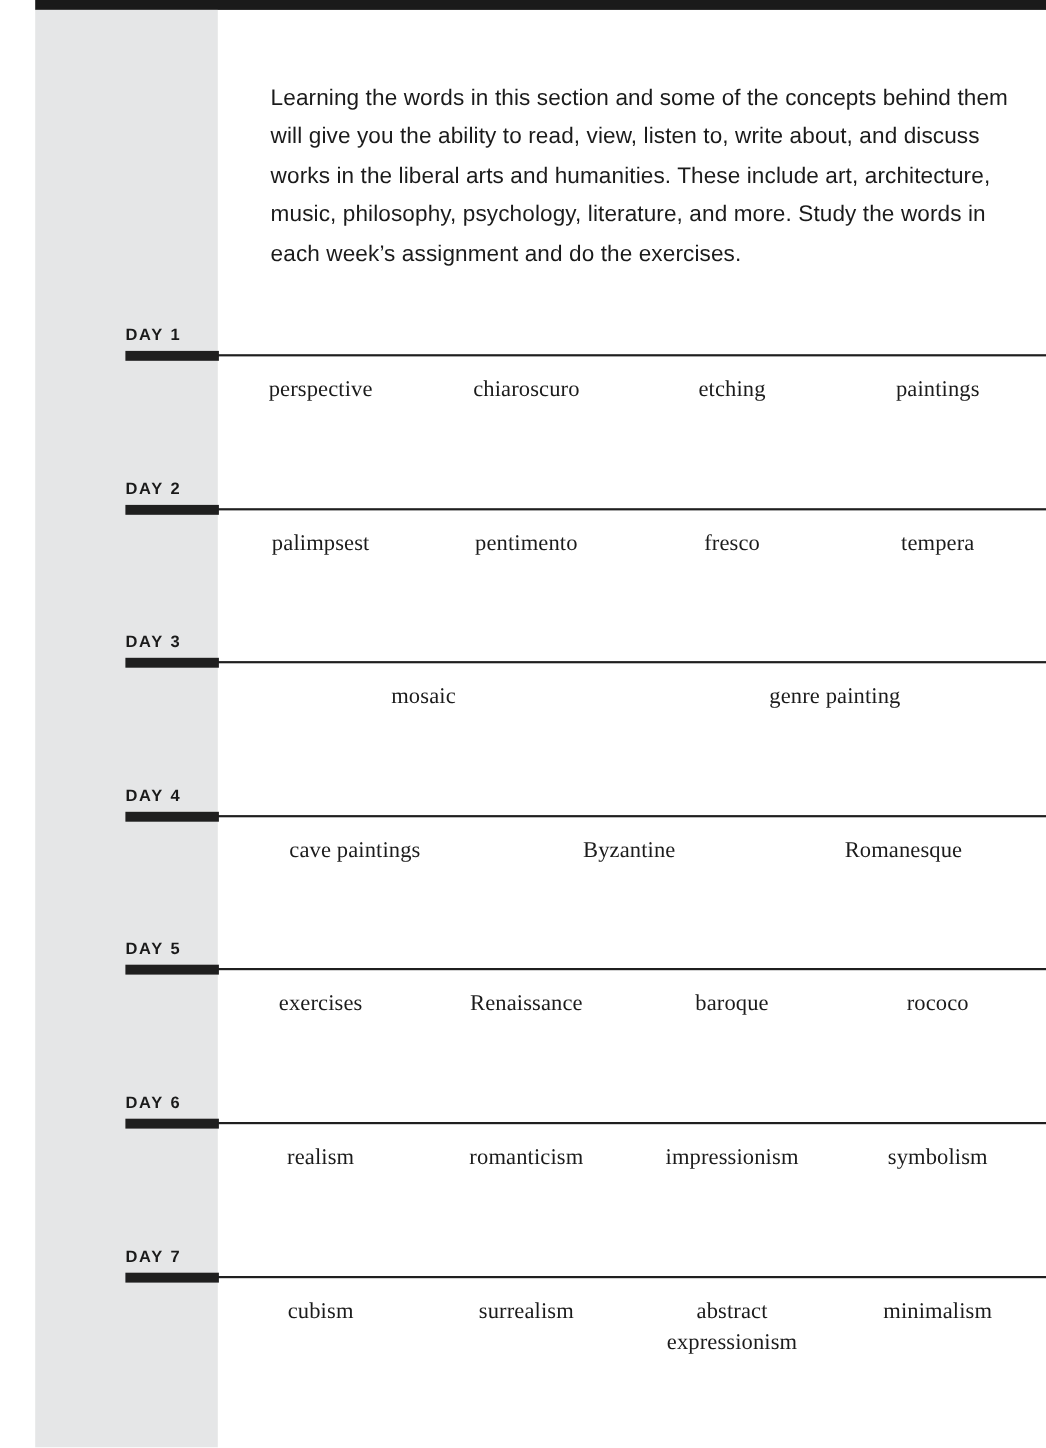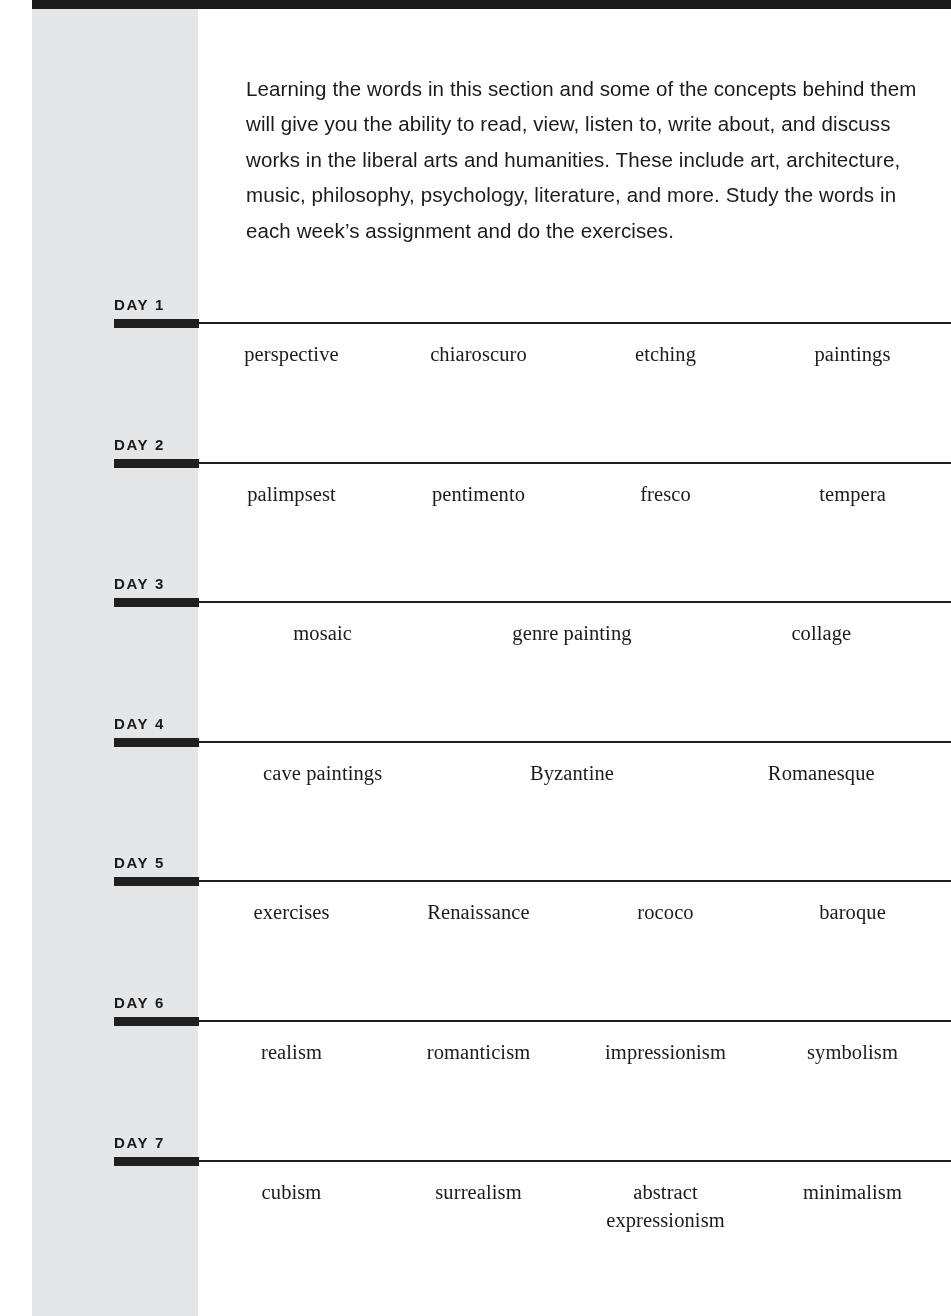--- a/index.html
+++ b/index.html
@@ -148,42 +148,41 @@
           <div class="word-cell">tempera</div>
         </div>
       </div>
       <div class="day-section" style="top: 575.2px;">
         <div class="day-label"><span>DAY</span><span class="daynum">3</span></div>
         <div class="bar-thick"></div>
         <div class="bar-thin"></div>
         <div class="word-row">
           <div class="word-cell">mosaic</div>
           <div class="word-cell">genre painting</div>
-          <div class="word-cell">collage</div>
         </div>
       </div>
       <div class="day-section" style="top: 714.8px;">
         <div class="day-label"><span>DAY</span><span class="daynum">4</span></div>
         <div class="bar-thick"></div>
         <div class="bar-thin"></div>
         <div class="word-row">
           <div class="word-cell">cave paintings</div>
           <div class="word-cell">Byzantine</div>
           <div class="word-cell">Romanesque</div>
         </div>
       </div>
       <div class="day-section" style="top: 854.4px;">
         <div class="day-label"><span>DAY</span><span class="daynum">5</span></div>
         <div class="bar-thick"></div>
         <div class="bar-thin"></div>
         <div class="word-row">
           <div class="word-cell">exercises</div>
           <div class="word-cell">Renaissance</div>
+          <div class="word-cell">baroque</div>
           <div class="word-cell">rococo</div>
-          <div class="word-cell">baroque</div>
         </div>
       </div>
       <div class="day-section" style="top: 994px;">
         <div class="day-label"><span>DAY</span><span class="daynum">6</span></div>
         <div class="bar-thick"></div>
         <div class="bar-thin"></div>
         <div class="word-row">
           <div class="word-cell">realism</div>
           <div class="word-cell">romanticism</div>
           <div class="word-cell">impressionism</div>

